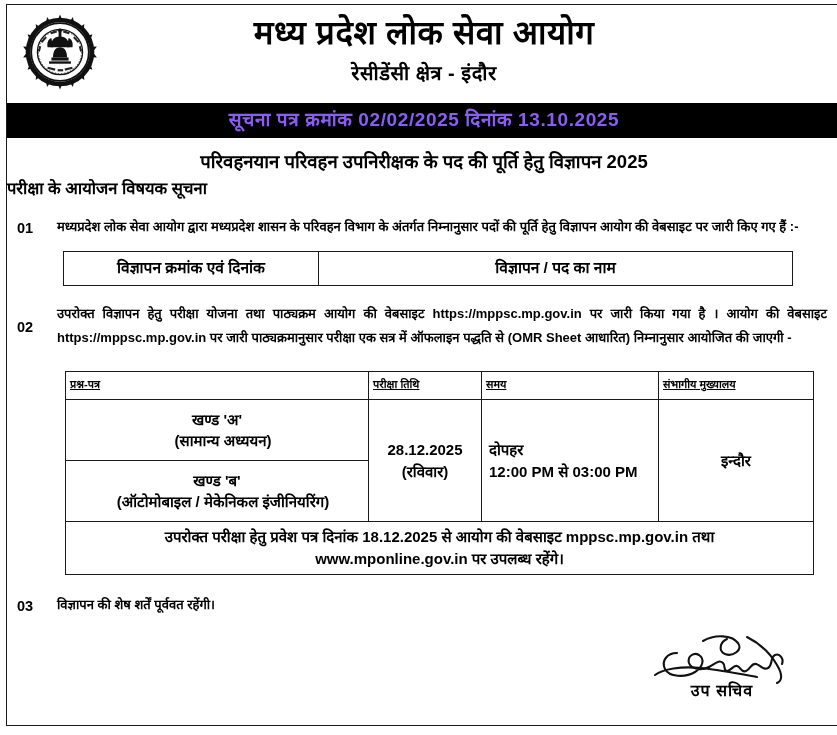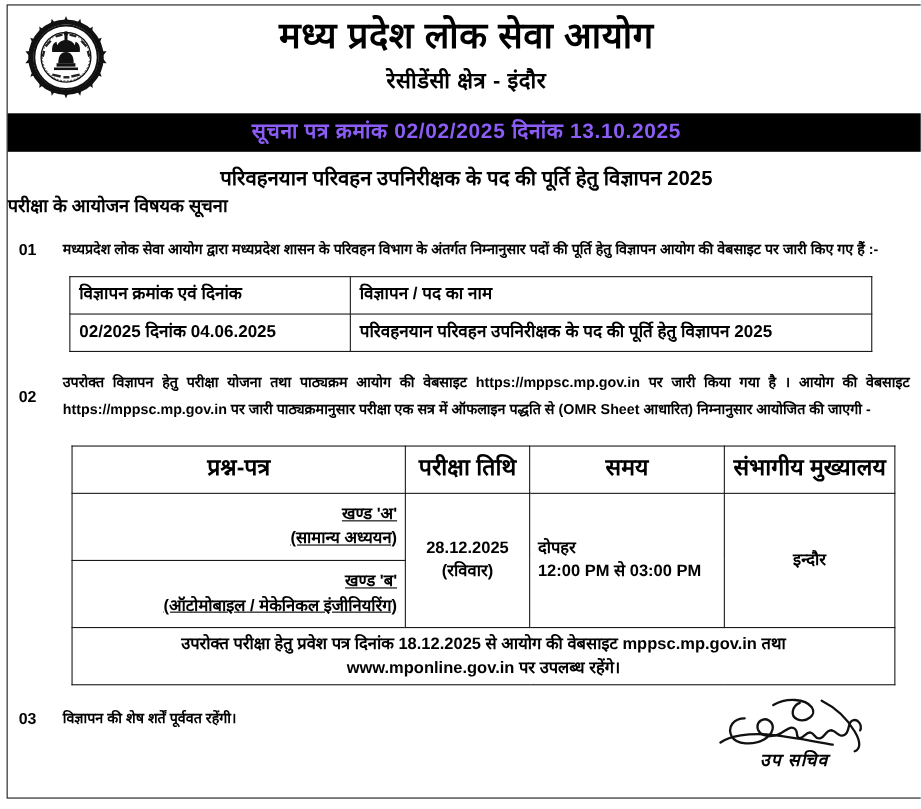--- a/index.html
+++ b/index.html
@@ -118,45 +118,46 @@
     margin: 12px 0 0 56px;
     width: 730px;
     table-layout: fixed;
   }
   .adv-table td {
     border: 1.4px solid #1a1a1a;
     font-size: 15.5px;
     font-weight: bold;
     padding: 6px 8px 7px 8px;
     line-height: 1.3;
+    text-align: center;
   }
   .adv-c1 { width: 238px; }
 
   
   .exam-table {
     border-collapse: collapse;
     margin: 22px 0 0 58px;
     width: 712px;
     table-layout: fixed;
   }
   .exam-table td, .exam-table th {
     border: 1.4px solid #1a1a1a;
     font-size: 15px;
     font-weight: bold;
     padding: 4px 7px;
     line-height: 1.45;
     vertical-align: middle;
   }
-  .exam-table th { font-size: 21px; text-align: center; padding: 5px 4px 6px; }
+  .exam-table th { font-size: 11px; text-align: left; padding: 5px 4px 6px; text-decoration: underline; }
   .col-paper { width: 294px; }
   .col-date  { width: 104px; }
   .col-time  { width: 168px; }
   .col-hq    { width: 146px; }
 
-  .paper-cell { text-align: right; height: 52px; padding-left: 9px; text-decoration: underline; }
+  .paper-cell { text-align: center; height: 52px; padding-left: 9px; }
   .paper-line1 { display: block; }
   .paper-line2 { display: block; margin-left: 12px; }
   .date-cell { text-align: center; font-size: 16.5px; line-height: 1.9; }
   .time-cell { text-align: left; vertical-align: top; padding-top: 6px; font-size: 15.5px; line-height: 1.55; }
   .hq-cell { text-align: center; font-size: 16px; }
   .note-cell {
     text-align: center;
     font-size: 15.5px;
     line-height: 1.95;
     padding: 6px 10px 8px;
@@ -170,21 +171,20 @@
     width: 190px;
     height: 74px;
     text-align: center;
   }
   .sign-svg { display: block; margin: 0 auto; }
   .sign-label {
     font-size: 16px;
     font-weight: bold;
     margin-top: -6px;
     letter-spacing: 1px;
-    font-style: italic;
   }
 
   .clause3 { margin-top: 18px; }
 </style>
 </head>
 <body>
 
 <div class="page">
 
   <div class="header">
@@ -268,24 +268,20 @@
     <div class="clause-num">01</div>
     <div class="clause-body">मध्यप्रदेश लोक सेवा आयोग द्वारा मध्यप्रदेश शासन के परिवहन विभाग के अंतर्गत निम्नानुसार पदों की पूर्ति हेतु विज्ञापन आयोग की वेबसाइट पर जारी किए गए हैं :-</div>
   </div>
 
   <table class="adv-table">
     <tbody>
       <tr>
         <td class="adv-c1">विज्ञापन क्रमांक एवं दिनांक</td>
         <td>विज्ञापन / पद का नाम</td>
       </tr>
-      <tr>
-        <td class="adv-c1">02/2025 दिनांक 04.06.2025</td>
-        <td>परिवहनयान परिवहन उपनिरीक्षक के पद की पूर्ति हेतु विज्ञापन 2025</td>
-      </tr>
     </tbody>
   </table>
 
   <div class="clause">
     <div class="clause-num">02</div>
     <div class="clause-body">उपरोक्त विज्ञापन हेतु परीक्षा योजना तथा पाठ्यक्रम आयोग की वेबसाइट https://mppsc.mp.gov.in पर जारी किया गया है । आयोग की  वेबसाइट https://mppsc.mp.gov.in पर जारी  पाठ्यक्रमानुसार परीक्षा एक सत्र में ऑफलाइन पद्धति से (OMR Sheet आधारित) निम्नानुसार आयोजित की जाएगी -</div>
   </div>
 
   <table class="exam-table">
     <tbody>

